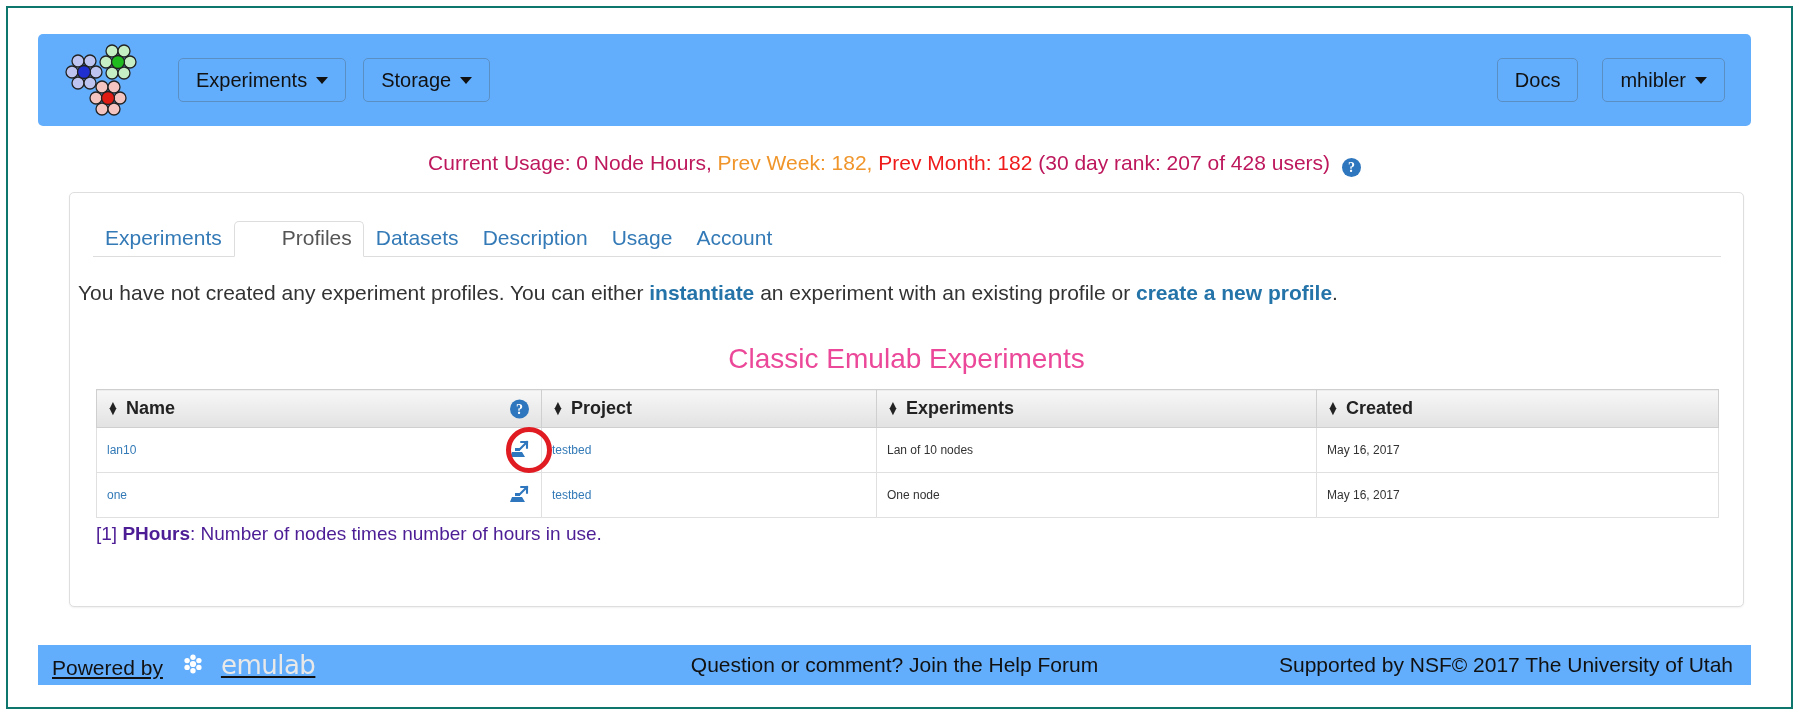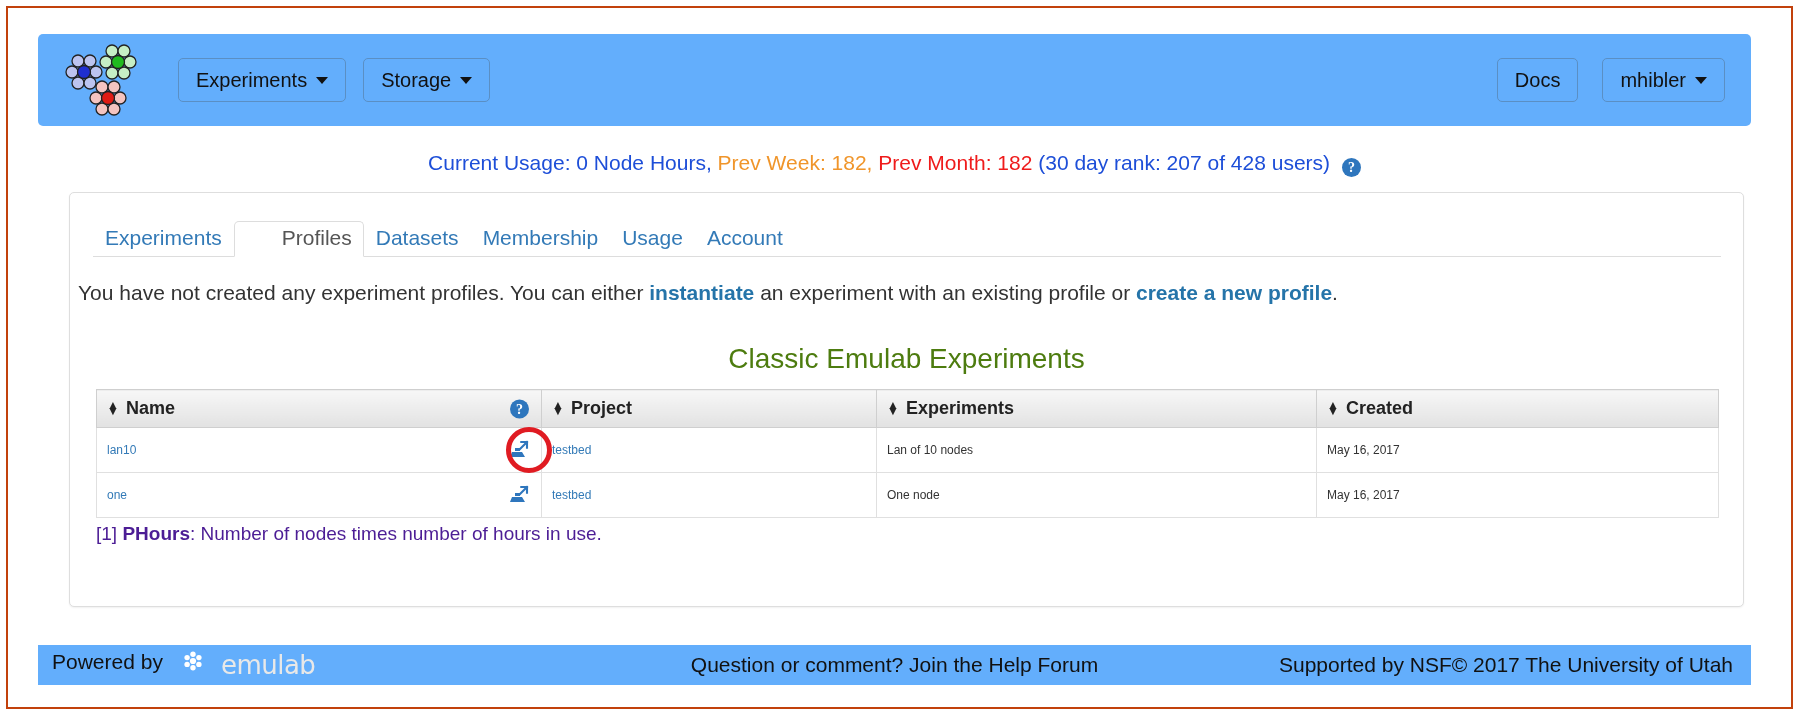--- a/index.html
+++ b/index.html
@@ -7,21 +7,21 @@
     margin: 0; padding: 0;
     background: #ffffff;
     font-family: "Liberation Sans", sans-serif;
   }
   body { width: 1799px; height: 715px; overflow: hidden; }
 
   .page-frame {
     position: absolute;
     left: 6px; top: 6px;
     width: 1787px; height: 703px;
-    border: 2px solid #c2410c;
+    border: 2px solid #0f766e;
     background: #ffffff;
   }
 
   
   .navbar {
     position: absolute;
     left: 30px; top: 26px;
     width: 1713px; height: 92px;
     background: #63aefc;
     border-radius: 5px;
@@ -64,21 +64,21 @@
   
   .usage-line {
     position: absolute;
     left: 30px; top: 143px;
     width: 1713px;
     text-align: center;
     font-size: 21px;
     color: #337ab7;
     white-space: nowrap;
   }
-  .usage-line .seg { color: #1d4ed8; }
+  .usage-line .seg { color: #be185d; }
   .usage-line .warn { color: #f0952a; }
   .usage-line .danger { color: #ef1b1b; }
   .help-dot {
     display: inline-block;
     width: 19px; height: 19px;
     border-radius: 50%;
     background: #2e76bd;
     color: #ffffff;
     font-size: 14px;
     font-weight: bold;
@@ -137,21 +137,21 @@
     white-space: nowrap;
   }
   .intro a { color: #2574a9; font-weight: bold; text-decoration: none; }
 
   .section-title {
     position: absolute;
     left: 0; top: 150px;
     width: 100%;
     text-align: center;
     font-size: 28px;
-    color: #4d7c0f;
+    color: #ec4899;
     font-weight: normal;
     margin: 0;
   }
 
   
   .tbl-wrap {
     position: absolute;
     left: 26px; top: 196px;
     width: 1622px;
   }
@@ -238,21 +238,21 @@
   .footer {
     position: absolute;
     left: 30px; top: 637px;
     width: 1713px; height: 40px;
     background: #63aefc;
     display: flex;
     align-items: center;
     font-size: 21px;
     color: #111111;
   }
-  .footer .fl { margin-left: 14px; display: flex; align-items: flex-start; gap: 11px; }
+  .footer .fl { margin-left: 14px; display: flex; align-items: flex-end; gap: 11px; text-decoration: underline; }
   .footer .fc { position: absolute; left: 0; width: 100%; text-align: center; }
   .footer .fr { margin-left: auto; margin-right: 18px; display: flex; align-items: center; }
   .emulab-word {
     color: #e8e8e8;
     font-size: 26px;
     letter-spacing: -0.5px;
     margin-left: 6px;
     font-family: "DejaVu Sans", sans-serif;
   }
   .emulab-flower { margin-left: 8px; display:inline-block; vertical-align: middle; }
@@ -341,21 +341,21 @@
     <span class="seg">(30 day rank: 207 of 428 users)</span>
     <span class="help-dot">?</span>
   </div>
 
   <div class="panel">
 
     <div class="tabs">
       <div class="tab">Experiments</div>
       <div class="tab active">Profiles</div>
       <div class="tab">Datasets</div>
-      <div class="tab">Membership</div>
+      <div class="tab">Description</div>
       <div class="tab">Usage</div>
       <div class="tab">Account</div>
     </div>
 
     <div class="intro">
       <span>You have not created any experiment profiles. You can either </span><a href="#">instantiate</a><span> an experiment with an existing profile or </span><a href="#">create a new profile</a><span>.</span>
     </div>
 
     <h2 class="section-title">Classic Emulab Experiments</h2>
 

